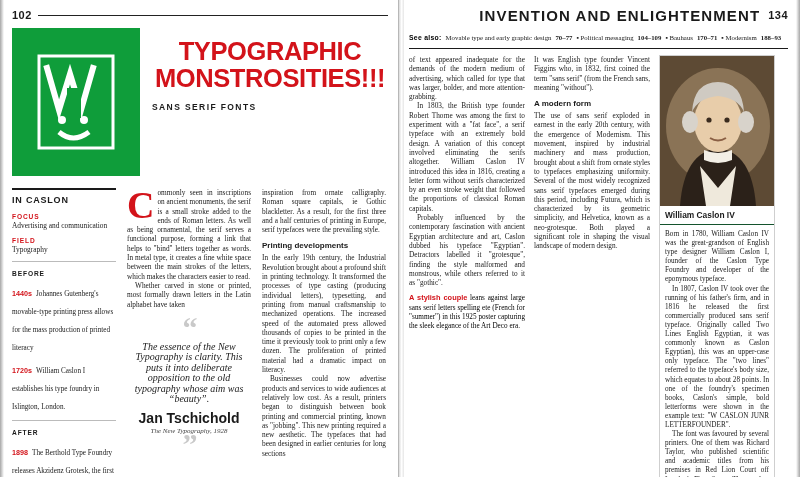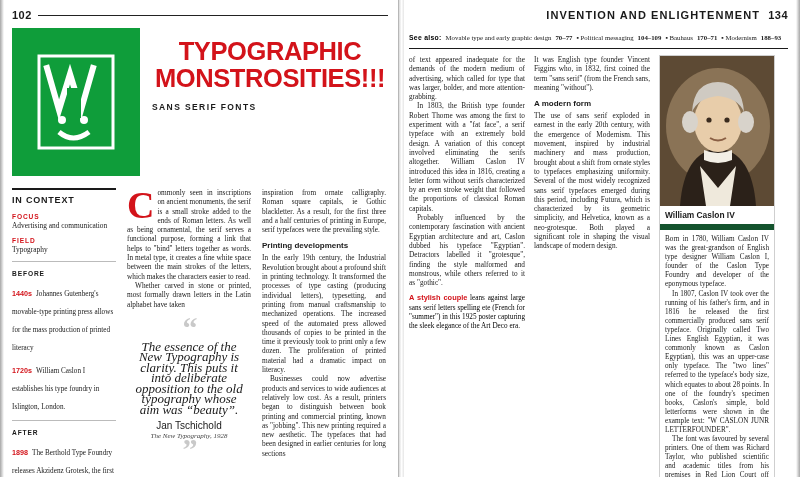--- a/index.html
+++ b/index.html
@@ -44,21 +44,21 @@
   .hdr-rule {
     flex: 1; height: 1px; background: #222; margin-left: 6px;
   }
   .hdr-right {
     display: flex; align-items: center; justify-content: flex-end;
     height: 14px; gap: 8px;
   }
   .hdr-title {
     font-family: "Liberation Sans", sans-serif;
     font-weight: bold;
-    font-size: 11px;
+    font-size: 15px;
     letter-spacing: 1.1px;
     color: #1a1a1a;
     text-align: right;
   }
   
   .hero {
     display: flex;
     margin-top: 6px;
     height: 148px;
   }
@@ -200,30 +200,30 @@
   }
   .qmark {
     font-family: "Liberation Serif", serif;
     font-size: 30px;
     line-height: 18px;
     color: #c9c9c9;
     font-weight: bold;
     letter-spacing: -2px;
   }
   .quote-txt {
-    font-size: 13px;
+    font-size: 10px;
     line-height: 10.5px;
     font-style: italic;
     color: #1a1a1a;
     margin: 5px 0;
   }
   .quote-attr {
     font-family: "Liberation Sans", sans-serif;
-    font-weight: normal;
-    font-size: 10px;
+    font-weight: bold;
+    font-size: 14px;
     color: #1a1a1a;
   }
   .quote-src {
     font-size: 7px;
     font-style: italic;
     color: #444;
     margin-top: 1px;
   }
   
   .seealso {
@@ -259,21 +259,21 @@
     background: linear-gradient(160deg,#6e5b44 0%,#4a3c2c 45%,#2e2620 100%);
     position: relative;
     overflow: hidden;
   }
   .portrait-cap {
     font-family: "Liberation Sans", sans-serif;
     font-weight: bold;
     font-size: 8.4px;
     color: #1a1a1a;
     padding: 4px 5px 4px;
-    border-bottom: 6px solid #14532d;
+    border-bottom: 1px solid #14532d;
   }
   .portrait-body {
     padding: 5px 5px 6px;
     font-size: 7.2px;
     line-height: 9.1px;
     text-align: justify;
     color: #1a1a1a;
   }
   .portrait-body p + p { text-indent: 7px; margin-top: 0; }
   .ital-note {
@@ -321,21 +321,21 @@
       <div class="hero-text">
         <div class="hero-title">TYPOGRAPHIC</div>
         <div class="hero-title">MONSTROSITIES!!!</div>
         <div class="hero-sub">SANS SERIF FONTS</div>
       </div>
     </div>
 
     <div class="left-body">
 
       <div class="col-context">
-        <div class="in-context">IN CONTEXT</div>
+        <div class="in-context">IN CASLON</div>
 
         <div class="ctx-label">FOCUS</div>
         <div class="ctx-value">Advertising and communication</div>
 
         <div class="ctx-label">FIELD</div>
         <div class="ctx-value">Typography</div>
 
         <div class="ctx-rule"></div>
 
         <div class="ctx-era">BEFORE</div>

